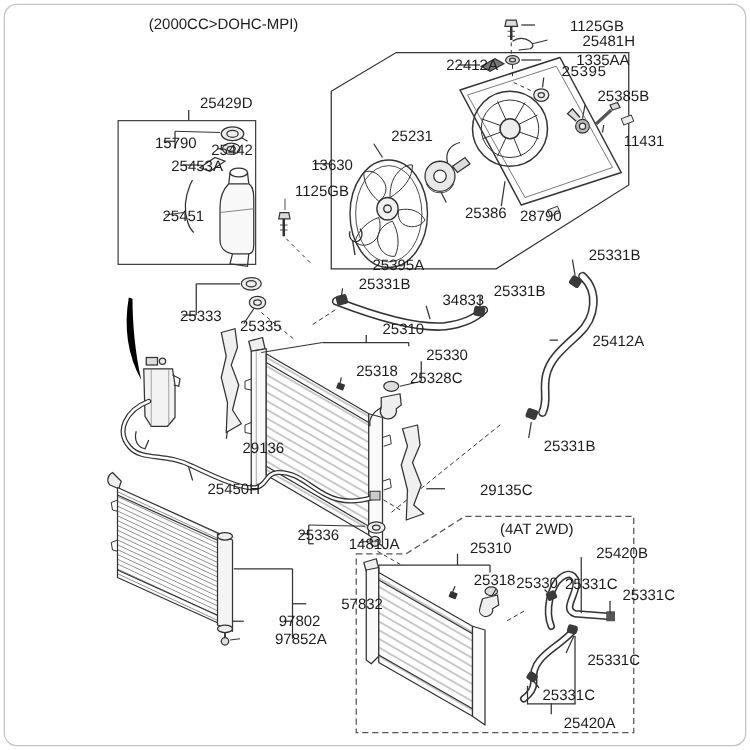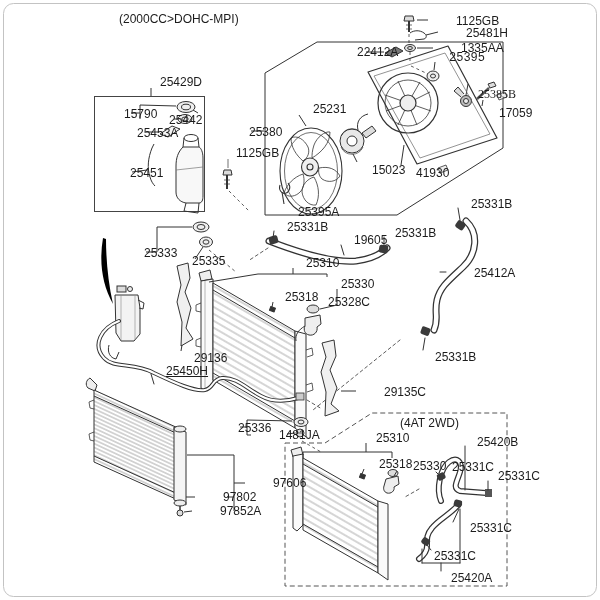--- a/index.html
+++ b/index.html
@@ -313,56 +313,56 @@
 </svg>
 
 <div class="label-layer">
   <span class="part-label" style="left:92px;top:13px">(2000CC&gt;DOHC-MPI)</span>
   <span class="part-label" style="left:373px;top:417px">(4AT 2WD)</span>
 <span class="part-label" style="left: 429px; top: 15px;">1125GB</span>
       <span class="part-label" style="left: 439px; top: 27px;">25481H</span>
       <span class="part-label" style="left: 434px; top: 42px;">1335AA</span>
       <span class="part-label" style="left: 330px; top: 46px;">22412A</span>
       <span class="part-label" style="left: 422px; top: 52px; font-family: Liberation Mono, monospace;">25395</span>
-      <span class="part-label" style="left: 451px; top: 88px; font-family: Liberation Serif, serif;">25385B</span>
+      <span class="part-label" style="left: 451px; top: 71px;">25385B</span>
       <span class="part-label" style="left: 133px; top: 76px;">25429D</span>
       <span class="part-label" style="left: 286px; top: 103px;">25231</span>
-      <span class="part-label" style="left: 472px; top: 107px;">17059</span>
+      <span class="part-label" style="left: 472px; top: 107px;">11431</span>
       <span class="part-label" style="left: 97px; top: 108px;">15790</span>
       <span class="part-label" style="left: 142px; top: 114px;">25442</span>
-      <span class="part-label" style="left: 222px; top: 126px;">25380</span>
+      <span class="part-label" style="left: 222px; top: 126px;">13630</span>
       <span class="part-label" style="left: 110px; top: 127px;">25453A</span>
       <span class="part-label" style="left: 209px; top: 147px;">1125GB</span>
       <span class="part-label" style="left: 103px; top: 167px;">25451</span>
-      <span class="part-label" style="left: 345px; top: 164px;">15023</span>
-      <span class="part-label" style="left: 389px; top: 167px;">41930</span>
+      <span class="part-label" style="left: 345px; top: 164px;">25386</span>
+      <span class="part-label" style="left: 389px; top: 167px;">28790</span>
       <span class="part-label" style="left: 444px; top: 198px;">25331B</span>
       <span class="part-label" style="left: 271px; top: 206px;">25395A</span>
       <span class="part-label" style="left: 260px; top: 221px;">25331B</span>
       <span class="part-label" style="left: 368px; top: 227px;">25331B</span>
-      <span class="part-label" style="left: 327px; top: 234px;">19605</span>
+      <span class="part-label" style="left: 327px; top: 234px;">34833</span>
       <span class="part-label" style="left: 117px; top: 247px;">25333</span>
       <span class="part-label" style="left: 165px; top: 255px;">25335</span>
       <span class="part-label" style="left: 279px; top: 257px;">25310</span>
       <span class="part-label" style="left: 447px; top: 267px;">25412A</span>
       <span class="part-label" style="left: 314px; top: 278px;">25330</span>
       <span class="part-label" style="left: 258px; top: 291px;">25318</span>
       <span class="part-label" style="left: 301px; top: 296px;">25328C</span>
       <span class="part-label" style="left: 408px; top: 351px;">25331B</span>
       <span class="part-label" style="left: 167px; top: 352px;">29136</span>
       <span class="part-label" style="left: 357px; top: 386px;">29135C</span>
-      <span class="part-label" style="left: 139px; top: 365px; text-decoration: underline;">25450H</span>
+      <span class="part-label" style="left: 139px; top: 385px;">25450H</span>
       <span class="part-label" style="left: 211px; top: 422px;">25336</span>
       <span class="part-label" style="left: 252px; top: 429px;">1481JA</span>
       <span class="part-label" style="left: 349px; top: 432px;">25310</span>
       <span class="part-label" style="left: 450px; top: 436px;">25420B</span>
       <span class="part-label" style="left: 352px; top: 458px;">25318</span>
       <span class="part-label" style="left: 386px; top: 460px;">25330</span>
       <span class="part-label" style="left: 425px; top: 461px;">25331C</span>
       <span class="part-label" style="left: 471px; top: 470px;">25331C</span>
-      <span class="part-label" style="left: 246px; top: 477px;">97606</span>
+      <span class="part-label" style="left: 246px; top: 477px;">57832</span>
       <span class="part-label" style="left: 196px; top: 491px;">97802</span>
       <span class="part-label" style="left: 193px; top: 505px;">97852A</span>
       <span class="part-label" style="left: 443px; top: 522px;">25331C</span>
       <span class="part-label" style="left: 407px; top: 550px;">25331C</span>
       <span class="part-label" style="left: 424px; top: 572px;">25420A</span>
     </div>
 </div>
 
 </body></html>

